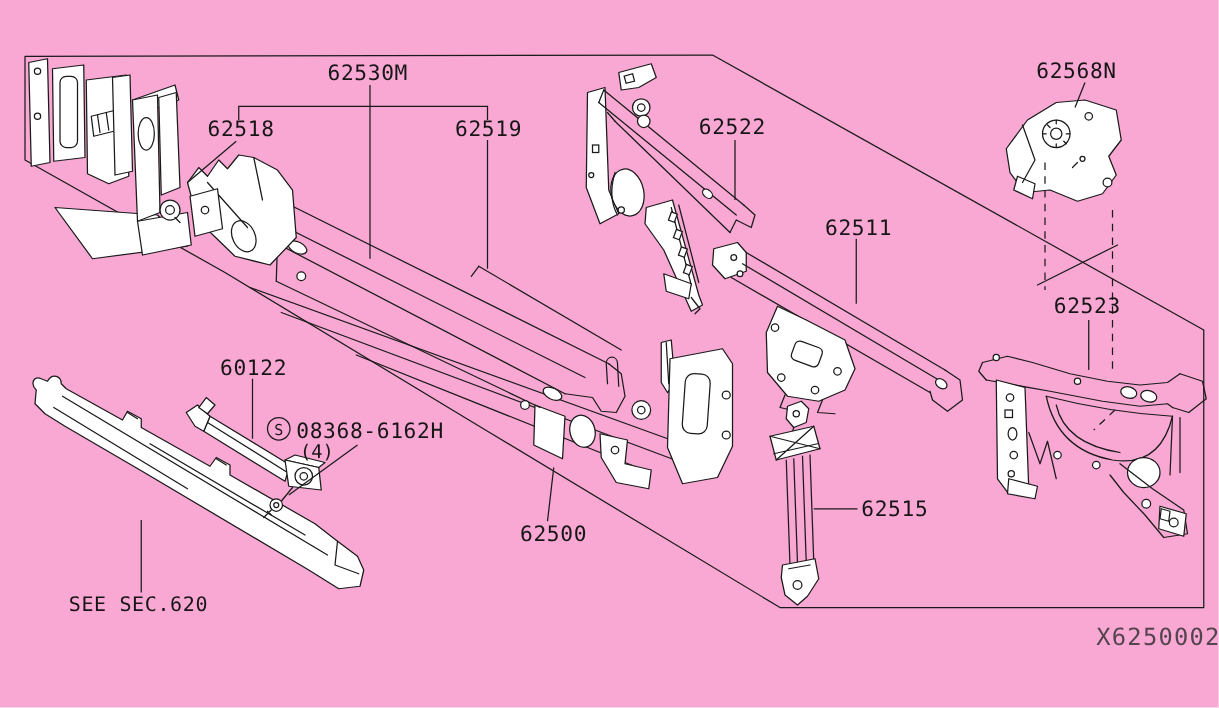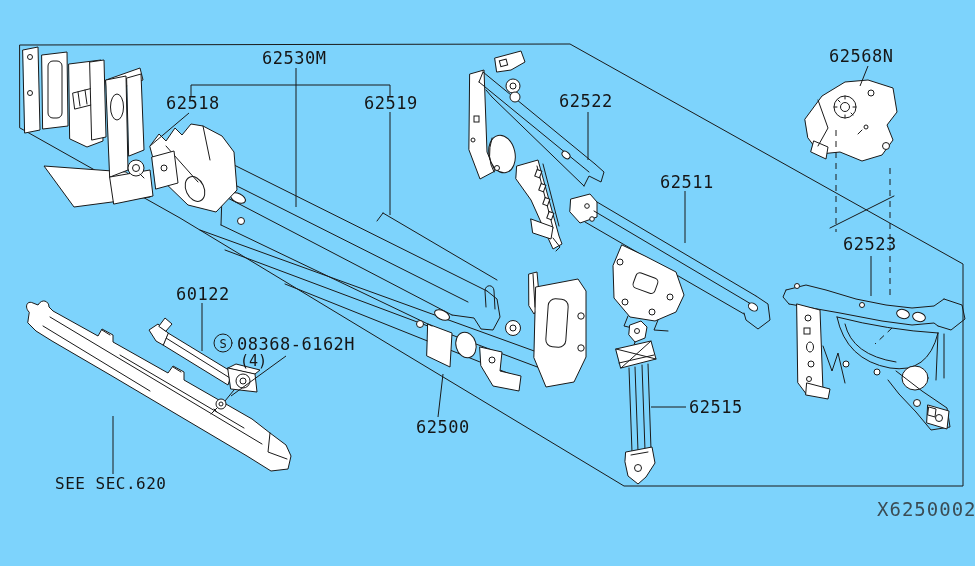--- a/index.html
+++ b/index.html
@@ -1,16 +1,16 @@
 <!DOCTYPE html>
 <html><head>
 <meta charset="utf-8">
 <style>
   html,body{margin:0;padding:0;background:#ffffff;}
-  .stage{position:relative;width:975px;height:566px;background:#7dd3fc;overflow:hidden;}
+  .stage{position:relative;width:975px;height:566px;background:#f9a8d4;overflow:hidden;}
   svg{display:block;}
   .ln{fill:none;stroke:#1a1a1a;stroke-width:1;stroke-linejoin:round;stroke-linecap:round;}
   .pt{fill:#ffffff;stroke:#1a1a1a;stroke-width:1;stroke-linejoin:round;stroke-linecap:round;}
   .hole{fill:#ffffff;stroke:#1a1a1a;stroke-width:1;}
   .lead{fill:none;stroke:#1a1a1a;stroke-width:1;}
   .dash{fill:none;stroke:#1a1a1a;stroke-width:1;stroke-dasharray:6 5;}
   text{font-family:"DejaVu Sans Mono","Liberation Mono",monospace;fill:#161616;}
   .callout{font-size:17px;letter-spacing:.5px;}
   .small{font-size:15px;}
   .note{font-size:16px;letter-spacing:.5px;}

